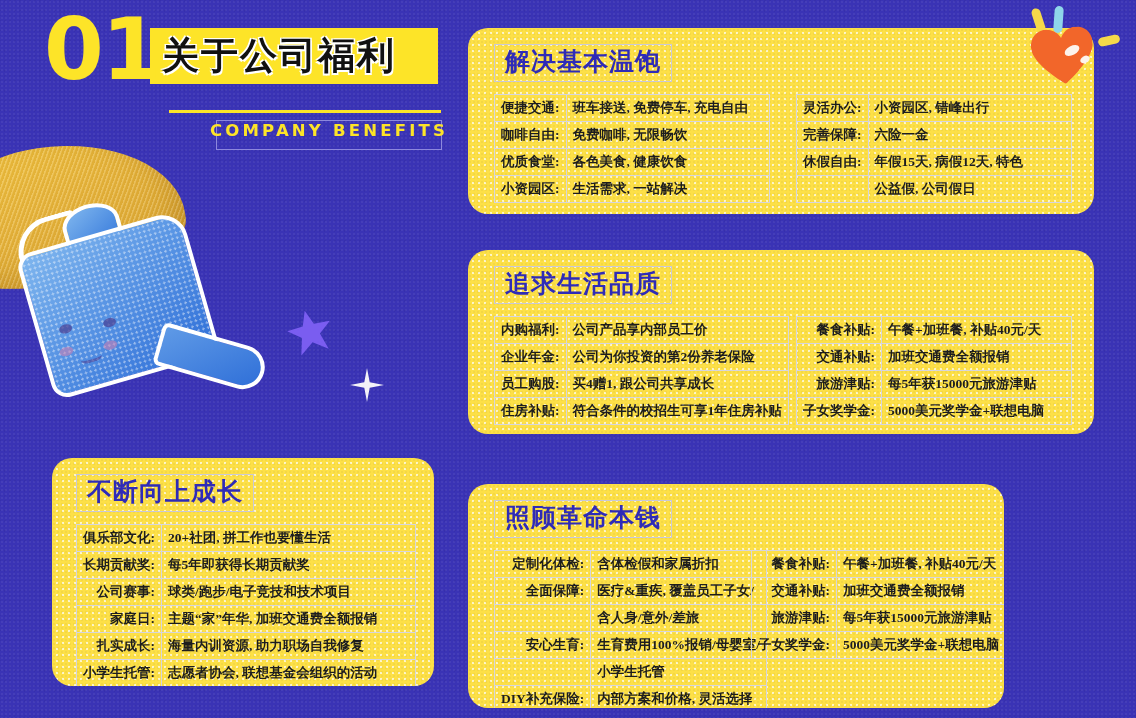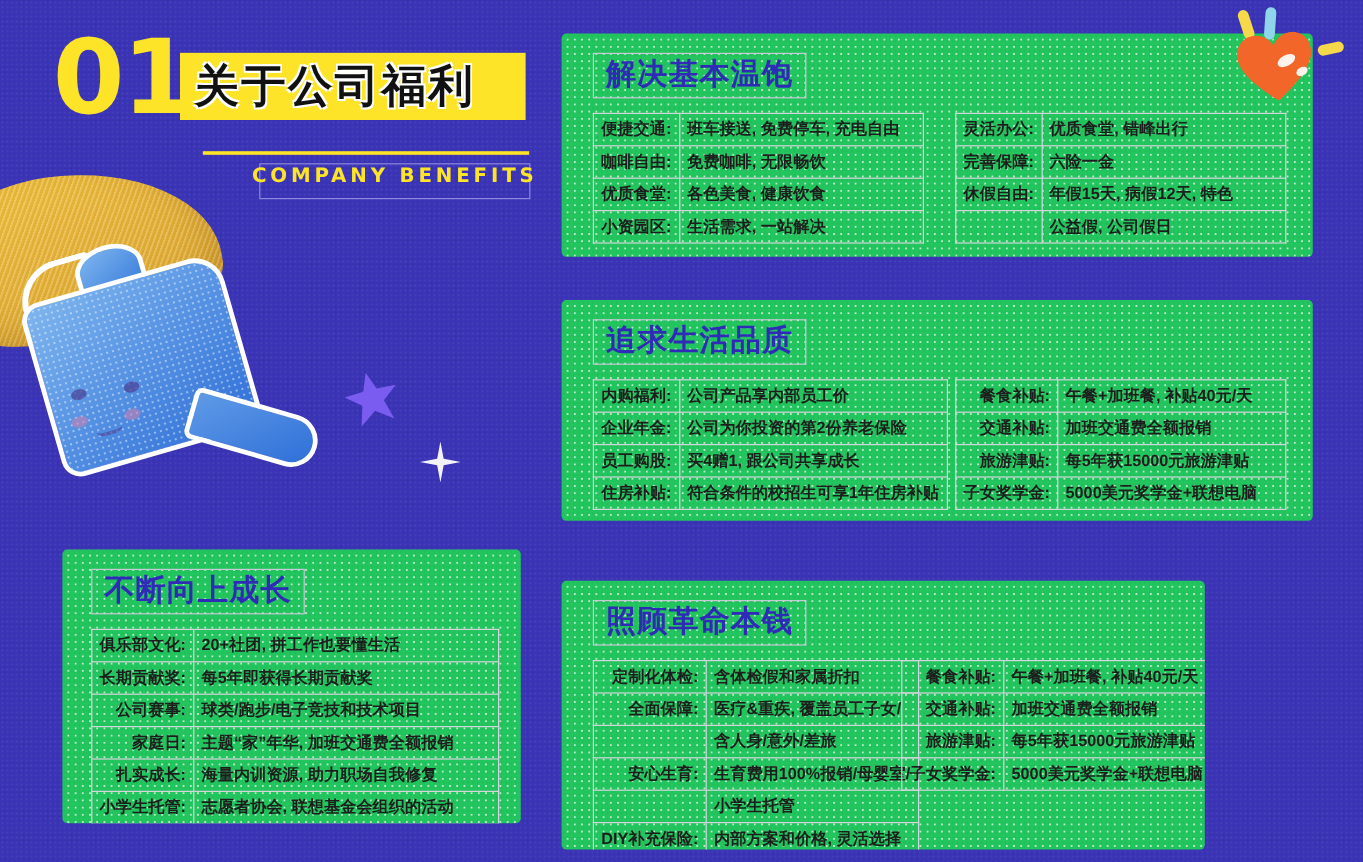--- a/index.html
+++ b/index.html
@@ -26,21 +26,21 @@
     background-size: 4px 4px, 5px 5px;
     background-position: 0 0, 2px 3px;
     pointer-events: none;
     z-index: 0;
   }
 
   
   .header {
     position: absolute;
     left: 44px;
-    top: 20px;
+    top: 4px;
     width: 400px;
     height: 150px;
     z-index: 6;
   }
   .hdr-band {
     position: absolute;
     left: 106px;
     top: 24px;
     width: 288px;
     height: 56px;
@@ -245,24 +245,25 @@
     position: absolute;
     border-radius: 6px;
   }
   .dash.d1 { left: 20px; top: 2px;  width: 9px;  height: 25px; background: #f5d94a; transform: rotate(-18deg); }
   .dash.d2 { left: 40px; top: 0px;  width: 9px;  height: 27px; background: #8fd6ea; transform: rotate(4deg); }
   .dash.d3 { left: 84px; top: 30px; width: 22px; height: 9px;  background: #f5d94a; transform: rotate(-12deg); }
 
   
   .card {
     position: absolute;
-    background: #22c55e;
-    border-radius: 4px;
+    background: #fde047;
+    border-radius: 20px;
     z-index: 4;
     overflow: hidden;
+    font-family: Liberation Serif, serif;
   }
   .card::before {
     content: "";
     position: absolute;
     inset: 0;
     background-image:
       radial-gradient(rgba(0,0,0,0.035) 1px, transparent 1.1px),
       radial-gradient(rgba(255,255,255,0.7) 1px, transparent 1.1px);
     background-size: 4px 4px, 6px 6px;
     background-position: 0 0, 2px 2px;
@@ -392,21 +393,21 @@
             <td class="val">生活需求, 一站解决</td>
           </tr>
         </tbody>
           </table>
       </div>
       <div class="col">
         <table class="benefit-table">
           <tbody>
               <tr>
             <td class="lbl">灵活办公:</td>
-            <td class="val">优质食堂, 错峰出行</td>
+            <td class="val">小资园区, 错峰出行</td>
           </tr>
           <tr>
             <td class="lbl">完善保障:</td>
             <td class="val">六险一金</td>
           </tr>
           <tr>
             <td class="lbl">休假自由:</td>
             <td class="val">年假15天, 病假12天, 特色</td>
           </tr>
           <tr>

